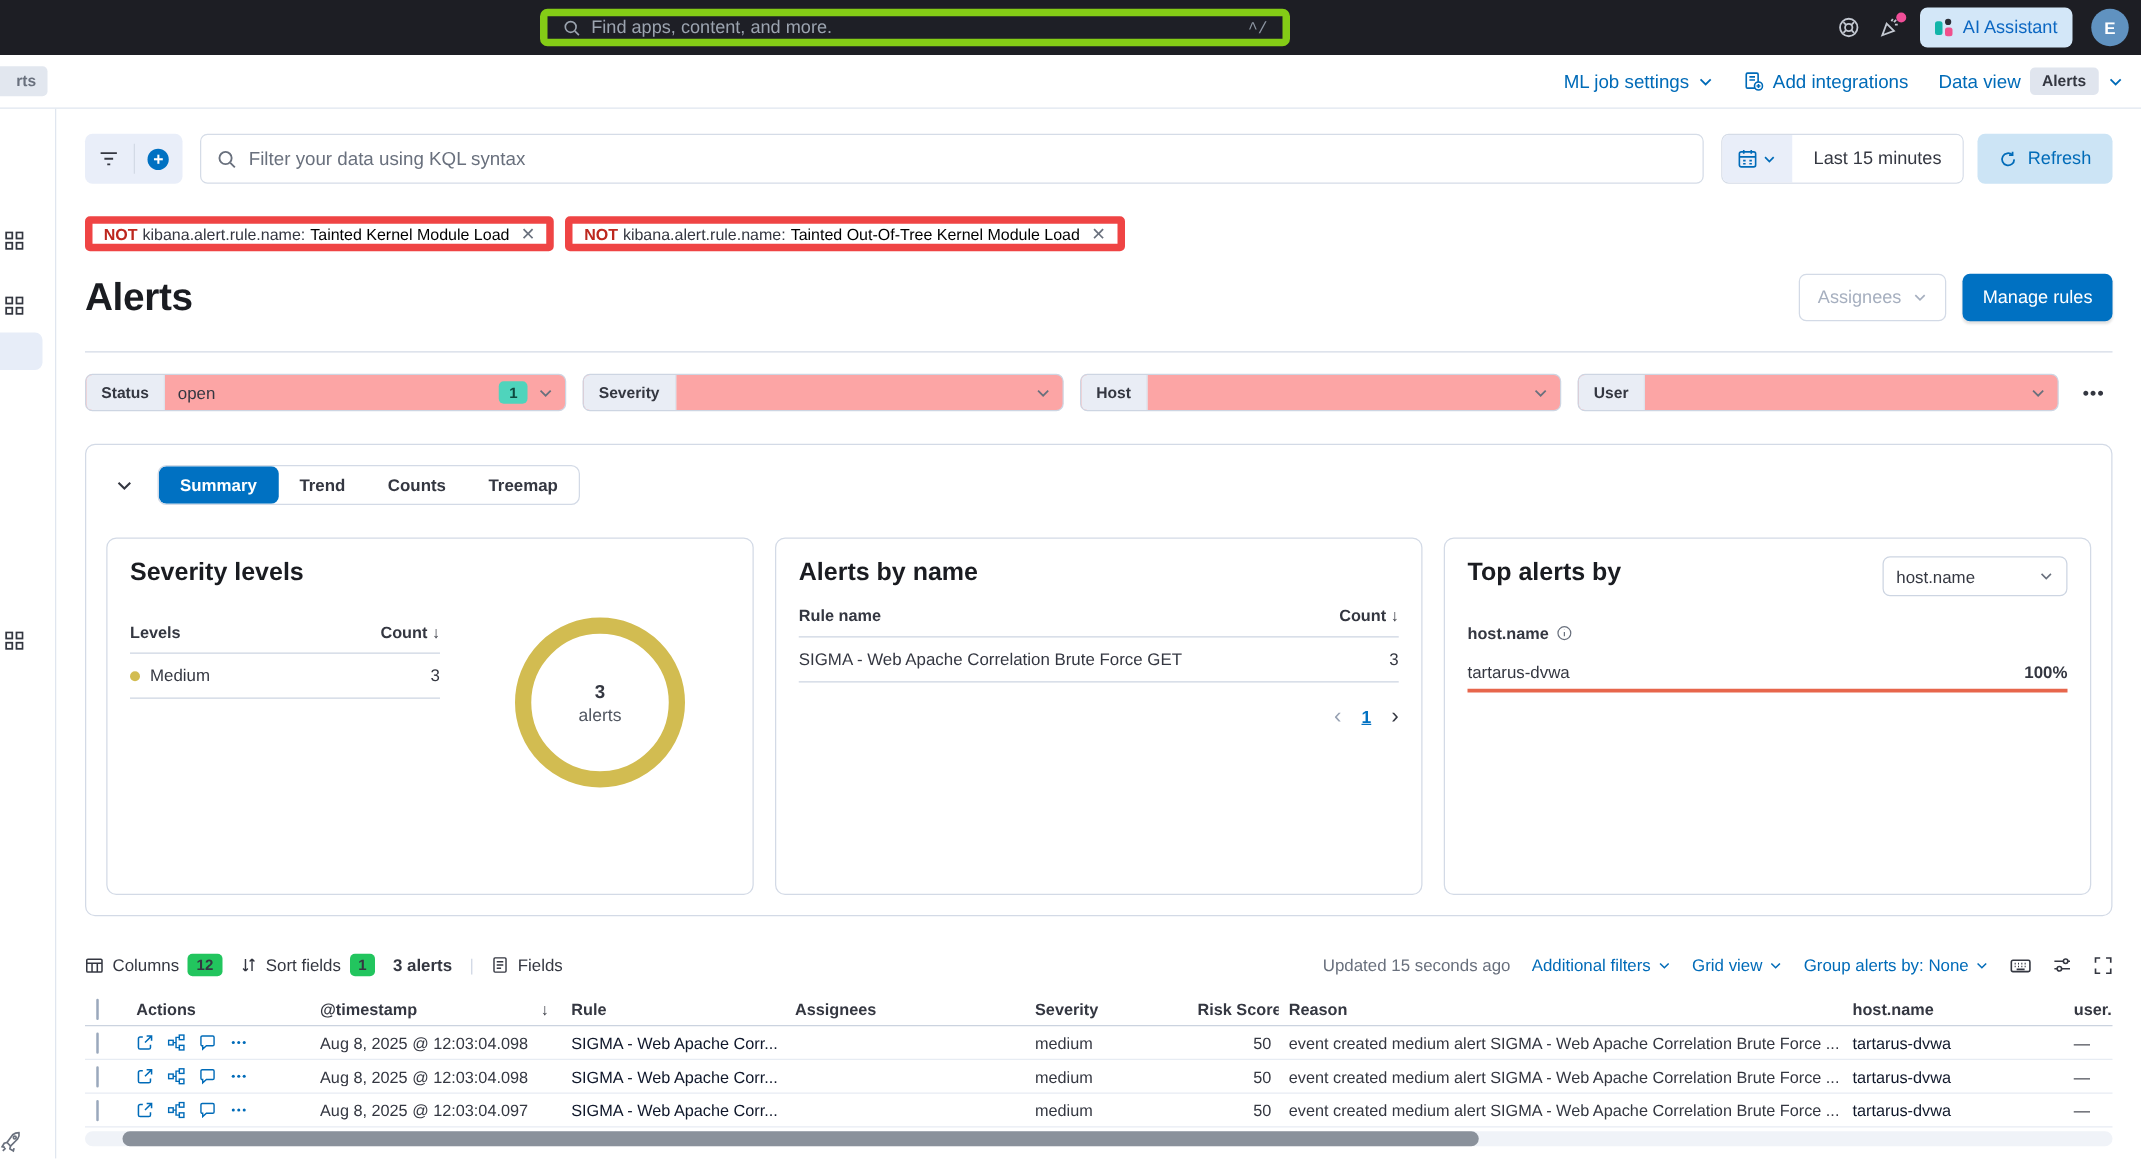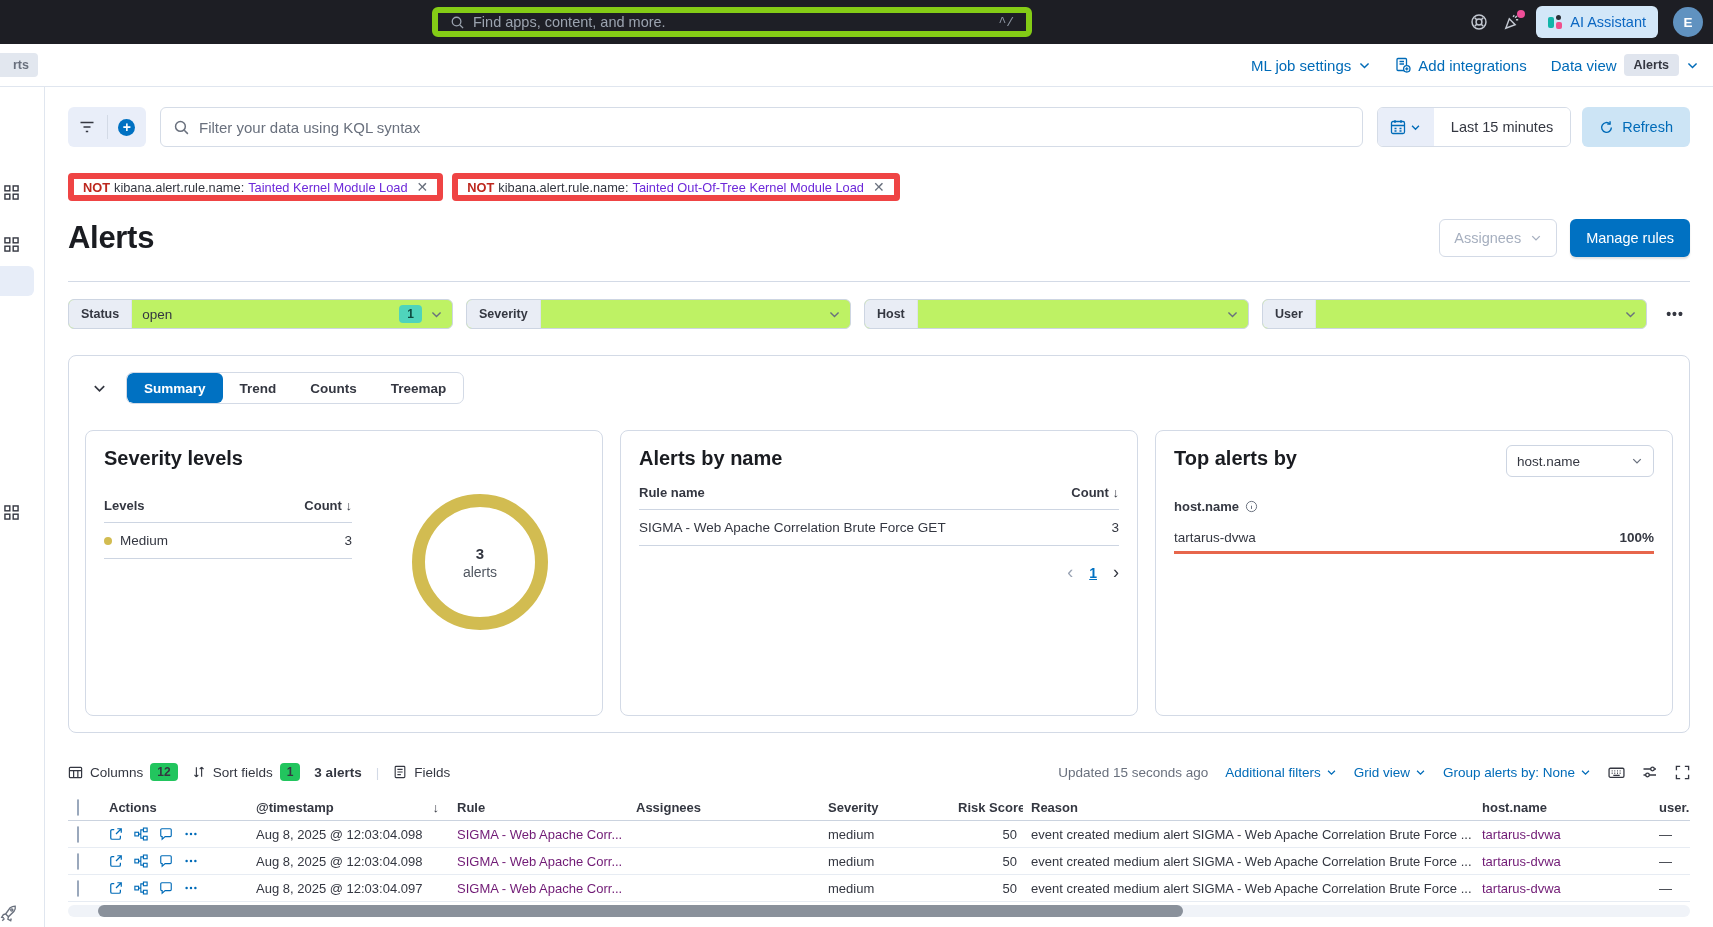--- a/index.html
+++ b/index.html
@@ -63,36 +63,36 @@
     cursor:pointer;white-space:nowrap;}
   .refresh-btn{height:40px;flex:none;background:#CCE4F5;border-radius:6px;color:#006BB8;font-size:14.5px;
     font-weight:500;display:flex;align-items:center;gap:8px;padding:0 17px;margin-left:-3px;cursor:pointer;}
 
   
   .pills-row{margin-top:26px;display:flex;gap:9px;}
   .pill{height:28px;border:6px solid #ef4444;border-radius:4px;background:#fff;display:flex;
     align-items:center;padding:0 9px;font-size:12.8px;gap:4px;cursor:pointer;}
   .pill .not{color:#BD271E;font-weight:700;}
   .pill .field{color:#343741;}
-  .pill .val{color:#6d28d9;}
+  .pill .val{color:#000000;}
   .pill .x{color:#69707D;font-size:14px;margin-left:5px;}
 
   
   .title-row{margin-top:18px;display:flex;align-items:center;}
   .page-title{font-size:31px;font-weight:700;color:#1A1C21;letter-spacing:-0.3px;}
   .title-actions{margin-left:auto;display:flex;align-items:center;gap:13px;}
   .assignees-btn{height:38px;border:1px solid #D3DAE6;border-radius:6px;background:#fff;color:#A6AFBF;
     font-size:14.5px;display:flex;align-items:center;gap:9px;padding:0 14px;}
   .manage-btn{height:38px;background:#0071C2;border-radius:6px;color:#fff;font-size:14.5px;font-weight:500;
     display:flex;align-items:center;padding:0 16px;cursor:pointer;box-shadow:0 2px 2px rgba(0,0,0,.12);}
   .divider{margin-top:24px;border-top:1px solid #D3DAE6;}
 
   
   .controls-row{margin-top:17px;display:flex;gap:13px;align-items:center;}
-  .ctl{flex:1;height:30px;border:1px solid #CDD5E2;border-radius:6px;background:#bef264;display:flex;
+  .ctl{flex:1;height:30px;border:1px solid #CDD5E2;border-radius:6px;background:#fca5a5;display:flex;
     align-items:center;overflow:hidden;cursor:pointer;}
   .ctl-label{background:#E9EDF5;height:100%;display:flex;align-items:center;padding:0 12px;
     font-size:12.5px;font-weight:700;color:#343741;border-right:1px solid #DDE3EC;}
   .ctl-value{flex:1;padding:0 10px;font-size:13.5px;color:#343741;}
   .ctl-badge{background:#4FD4BC;color:#0E4A3F;font-weight:700;font-size:12px;border-radius:4px;
     padding:2px 8px;margin-right:8px;}
   .ctl-chevron{color:#69707D;margin-right:9px;}
   .dots-btn{width:30px;height:26px;border-radius:4px;display:flex;align-items:center;justify-content:center;
     color:#343741;font-weight:700;letter-spacing:1px;cursor:pointer;flex:none;font-size:14px;}
 
@@ -150,21 +150,21 @@
   
   .grid{margin-top:14px;}
   .grow{display:grid;grid-template-columns:33px 147px 201px 179px 192px 130px 73px 451px 177px 1fr;
     align-items:center;}
   .ghead{height:26px;font-weight:700;font-size:13px;border-bottom:1px solid #CBD3DF;}
   .gcell{padding-left:8px;white-space:nowrap;overflow:hidden;}
   .gcell.right{text-align:right;padding-right:6px;}
   .grow.datarow{height:27px;border-bottom:1px solid #E7ECF3;font-size:13px;}
   .checkbox{width:16px;height:16px;border:1px solid #9AA8BC;border-radius:4px;background:#fff;margin-left:9px;cursor:pointer;}
   .ts-cell{display:flex;align-items:center;justify-content:space-between;padding-right:10px;}
-  .link{color:#701a75;cursor:pointer;}
+  .link{color:#0f172a;cursor:pointer;}
   .row-actions{display:flex;align-items:center;gap:11px;color:#006BB8;padding-left:8px;}
   .row-actions .act{cursor:pointer;}
   .muted-dash{color:#343741;}
 
   
   .hscroll{margin-top:3px;height:12px;background:#F0F3F8;border-radius:6px;position:relative;}
   .hscroll .thumb{position:absolute;left:30px;top:0;height:12px;width:1085px;background:#8A919B;border-radius:6px;cursor:grab;}
 </style>
 </head>
 <body>

